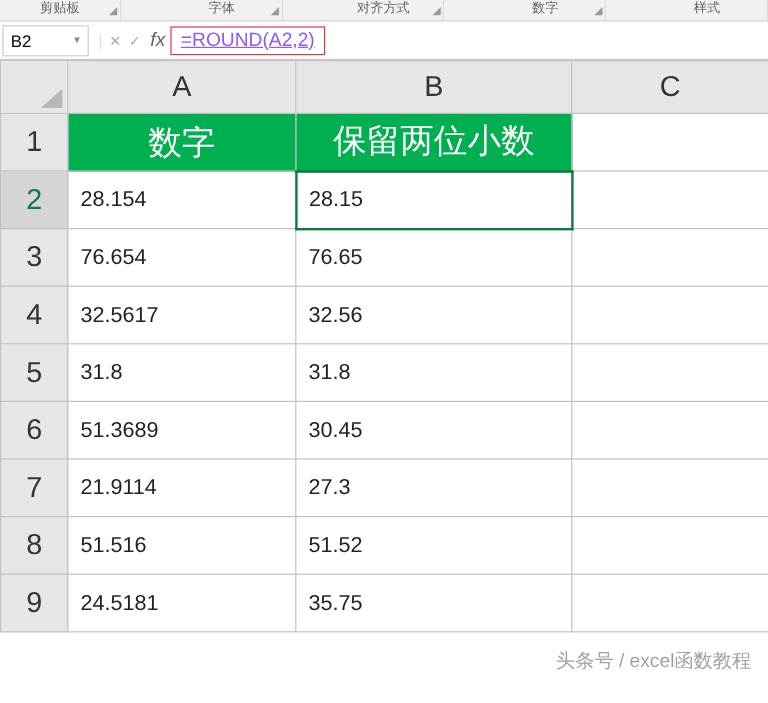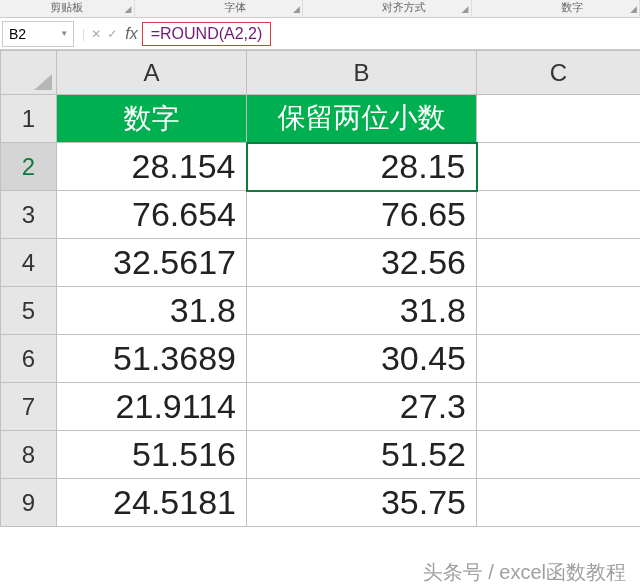--- a/index.html
+++ b/index.html
@@ -77,24 +77,25 @@
     margin: 0 4px 0 2px;
   }
   .formula-bar {
     flex: 1;
     height: 26px;
     display: flex;
     align-items: center;
   }
   .formula-text {
     font-size: 16px;
-    color: #701a75;
+    color: #8b5cf6;
     border: 1.5px solid #d93a3a;
     padding: 2px 8px;
     display: inline-block;
+    text-decoration: underline;
   }
   .sheet {
     border-collapse: collapse;
     width: 100%;
     table-layout: fixed;
   }
   .sheet td, .sheet th {
     border: 1px solid #c0c0c0;
   }
   .corner {
@@ -129,54 +130,55 @@
     font-size: 24px;
     color: #333;
     height: 48px;
     font-weight: normal;
   }
   .rowhdr.sel {
     background: #d5d5d5;
     color: #0f7a3f;
   }
   .cell {
-    font-size: 34px;
+    font-size: 18px;
     color: #222;
     padding: 0 10px;
-    text-align: right;
+    text-align: left;
     height: 48px;
     vertical-align: middle;
   }
   .hdrcell {
     background: #00b050;
     color: #fff;
     text-align: center;
     font-size: 28px;
   }
   .active {
     border: 2px solid #0f7a3f !important;
     position: relative;
   }
   .watermark {
     position: absolute;
     right: 14px;
-    bottom: 0;
-    font-size: 20px;
+    bottom: 24px;
+    font-size: 16px;
     color: rgba(80,80,80,0.55);
     pointer-events: none;
   }
 </style>
 </head>
 <body>
 
 <div class="ribbon-labels">
   <div class="ribbon-group"><span>剪贴板</span><span class="dlg">◢</span></div>
   <div class="ribbon-group"><span>字体</span><span class="dlg">◢</span></div>
   <div class="ribbon-group"><span>对齐方式</span><span class="dlg">◢</span></div>
   <div class="ribbon-group"><span>数字</span><span class="dlg">◢</span></div>
+  <div class="ribbon-group"><span>样式</span></div>
 </div>
 
 <div class="namebox-row">
   <div class="name-box">
     <span>B2</span>
     <span class="dd">▼</span>
   </div>
   <div class="fx-controls">
     <span class="sep">|</span>
     <span>✕</span>

